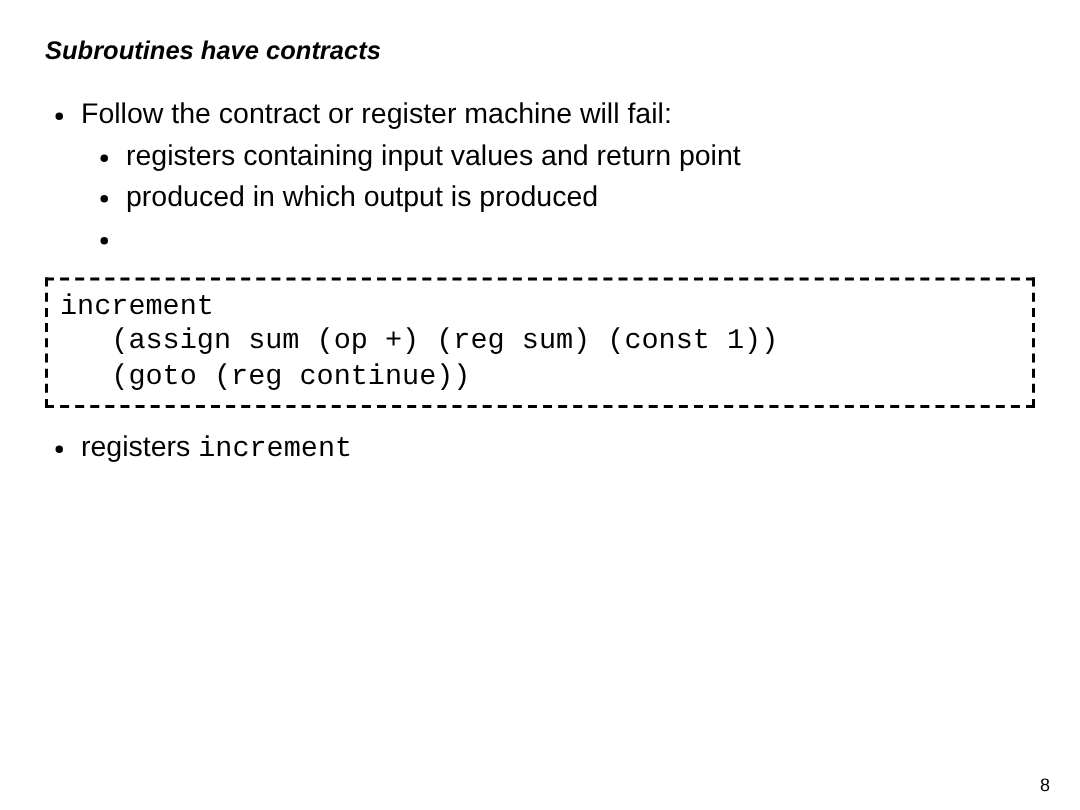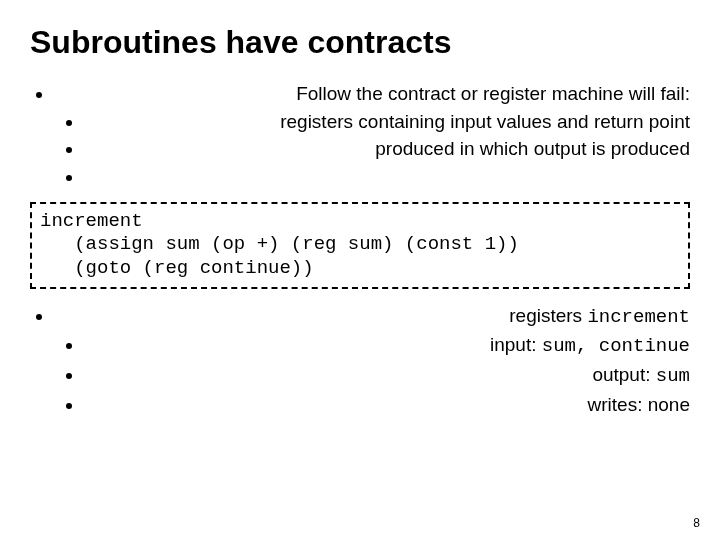--- a/index.html
+++ b/index.html
@@ -12,32 +12,33 @@
     color: #000;
   }
   .slide {
     box-sizing: border-box;
     width: 720px;
     height: 540px;
     padding: 24px 30px 10px 30px;
     position: relative;
   }
   .title {
-    font-size: 32px;
+    font-size: 17px;
     font-weight: bold;
     margin: 0 0 20px 0;
+    font-style: italic;
   }
   ul.top {
     list-style: disc;
     margin: 0 0 10px 0;
     padding-left: 24px;
     font-size: 19px;
     line-height: 1.35;
   }
-  ul.top > li { margin-bottom: 2px; text-align: right; }
+  ul.top > li { margin-bottom: 2px; }
   ul.sub {
     list-style: disc;
     margin: 2px 0 0 0;
     padding-left: 30px;
   }
   ul.sub > li { margin-bottom: 2px; }
   ul.dash {
     list-style: none;
     margin: 2px 0 0 0;
     padding-left: 30px;
@@ -83,31 +84,17 @@
     </li>
   </ul>
 
   <div class="codeblock">increment
    (assign sum (op +) (reg sum) (const 1))
    (goto (reg continue))</div>
 
   <ul class="top">
     <li>
       <span>registers </span><span class="mono">increment</span>
-      <ul class="sub">
-        <li>
-          <span class="rowlabel">input:</span>
-          <span class="mono">sum, continue</span>
-        </li>
-        <li>
-          <span class="rowlabel">output:</span>
-          <span class="mono">sum</span>
-        </li>
-        <li>
-          <span class="rowlabel">writes:</span>
-          <span>none</span>
-        </li>
-      </ul>
     </li>
   </ul>
 
   <div class="pagenum">8</div>
 </div>
 
 </body></html>

